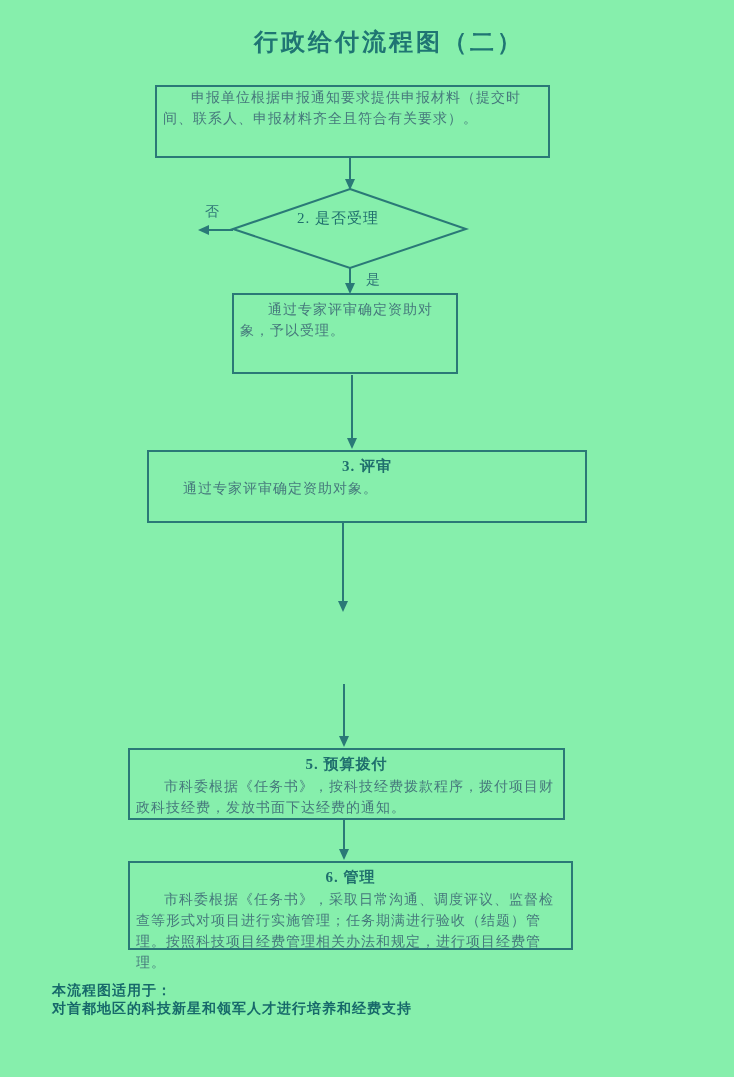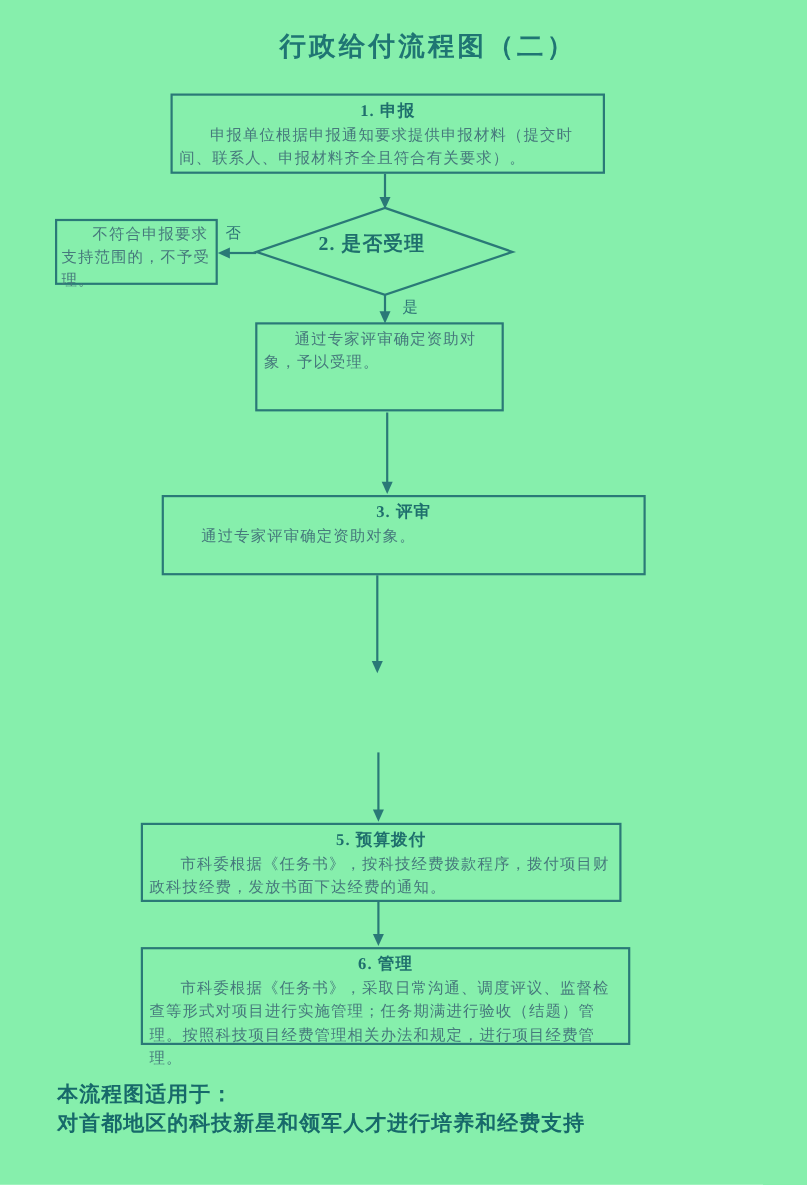--- a/index.html
+++ b/index.html
@@ -19,31 +19,31 @@
     color:#46797c; font-size:14px; line-height:1.5; letter-spacing:1px;
   }
   .box .heading {
     text-align:center; font-weight:bold; color:#1f6f6d;
     font-size:15px; margin-top:3px; letter-spacing:1px;
   }
   .box .body { text-indent:2em; padding:0 7px 0 6px; }
   .flow-svg { position:absolute; left:0; top:0; }
   .diamond-label {
     position:absolute; left:268px; top:209px; width:140px;
-    text-align:center; font-size:18px; font-weight:bold;
+    text-align:center; font-size:15px; font-weight:normal;
     color:#1f6f6d; letter-spacing:1px;
   }
   .edge-label {
     position:absolute; font-size:14px; color:#2f7577; letter-spacing:1px;
   }
   .edge-label.no  { left:205px; top:203px; width:26px; }
   .edge-label.yes { left:366px; top:271px; width:26px; }
   .footer {
     position:absolute; left:52px; top:982px; width:620px;
-    color:#17696a; font-weight:bold; font-size:19px; letter-spacing:1px;
+    color:#17696a; font-weight:bold; font-size:14px; letter-spacing:1px;
   }
   .footer .line2 { }
 </style>
 </head>
 <body>
 
 <div class="canvas">
 
   <svg class="flow-svg" width="734" height="1077" viewBox="0 0 734 1077">
     <g stroke="#2a7977" stroke-width="2" fill="none">
@@ -63,32 +63,28 @@
       <polygon points="347,438 357,438 352,449"></polygon>
       <polygon points="338,601 348,601 343,612"></polygon>
       <polygon points="339,736 349,736 344,747"></polygon>
       <polygon points="339,849 349,849 344,860"></polygon>
     </g>
   </svg>
 
   <div class="page-title">行政给付流程图（二）</div>
 
   <div class="box" style="left:155px; top:85px; width:395px; height:73px;">
-    <div class="heading">1. 申报</div>
     <div class="body">申报单位根据申报通知要求提供申报材料（提交时间、联系人、申报材料齐全且符合有关要求）。</div>
   </div>
 
   <div class="diamond-label">2. 是否受理</div>
 
   <div class="edge-label no">否</div>
   <div class="edge-label yes">是</div>
 
-  <div class="box" style="left:50px; top:199px; width:148px; height:60px;">
-    <div class="body" style="padding:2px 4px 0 4px;">不符合申报要求支持范围的，不予受理。</div>
-  </div>
 
   <div class="box" style="left:232px; top:293px; width:226px; height:81px;">
     <div class="body" style="padding:4px 6px 0 6px;">通过专家评审确定资助对象，予以受理。</div>
   </div>
 
   <div class="box" style="left:137px; top:450px; width:440px; height:73px;margin-left:10px;">
     <div class="heading">3. 评审</div>
     <div class="body">通过专家评审确定资助对象。</div>
   </div>
 

